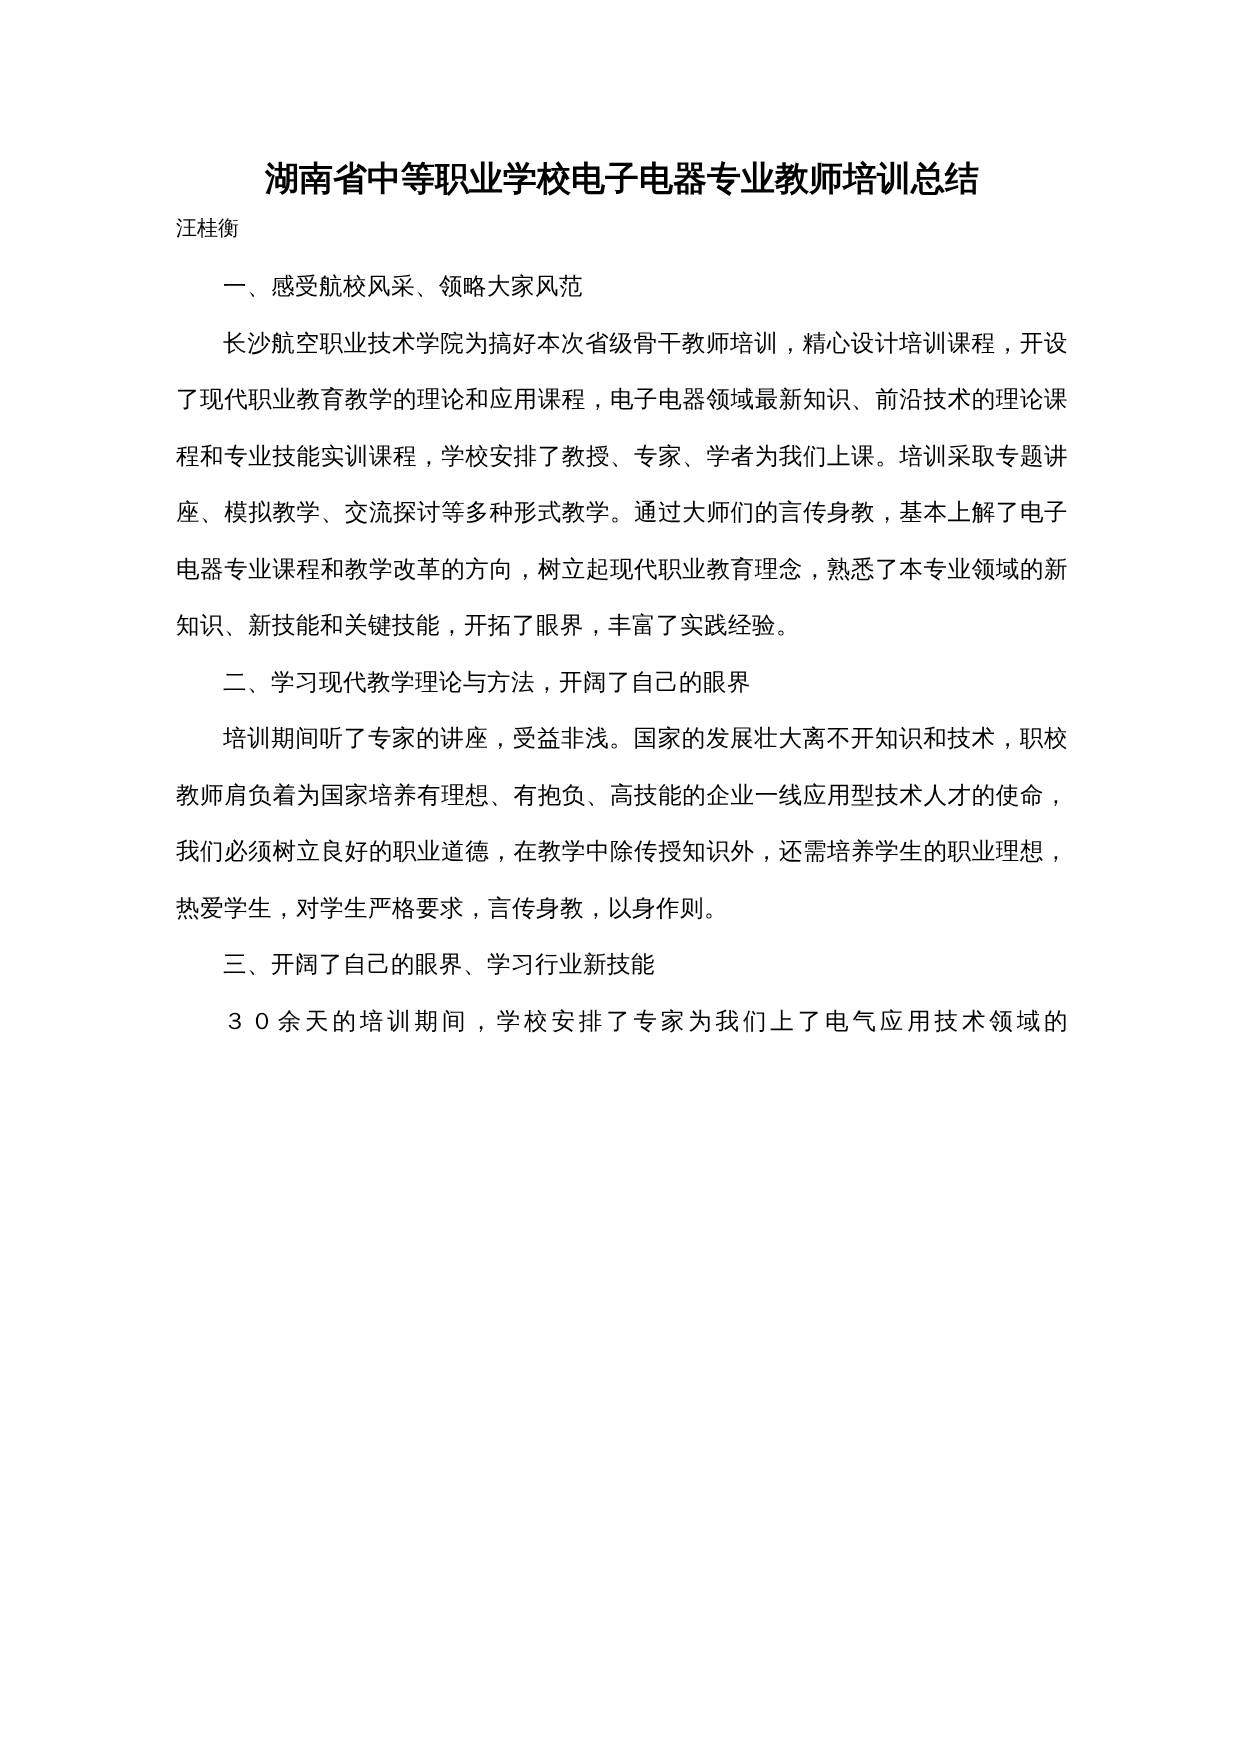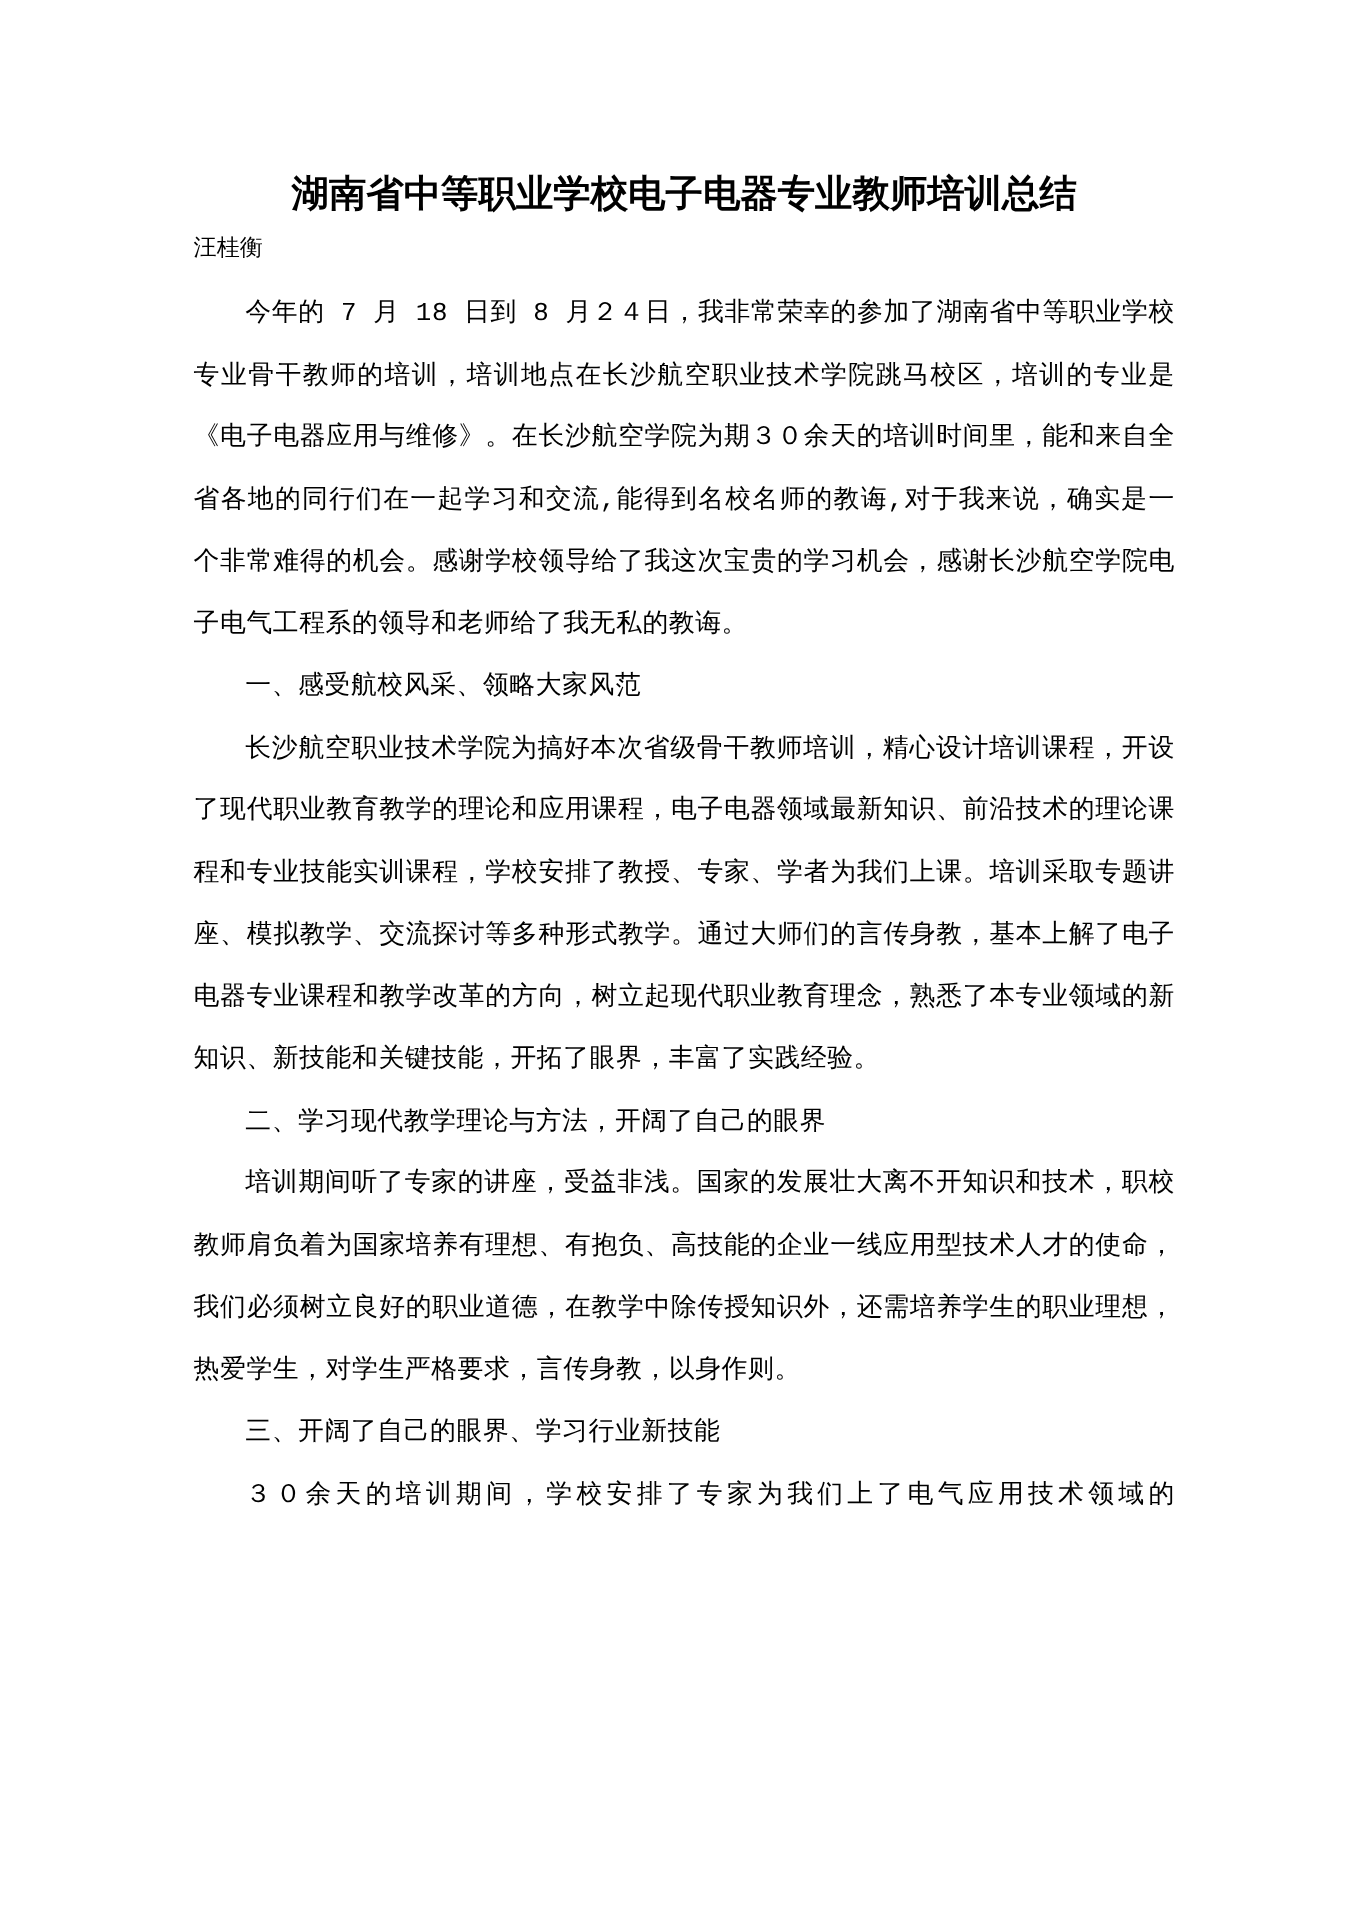--- a/index.html
+++ b/index.html
@@ -6,21 +6,21 @@
     margin: 0;
     padding: 0;
     background: #ffffff;
   }
   .page {
     position: relative;
     width: 1075px;
     height: 1754px;
     background: #ffffff;
     color: #000000;
-    font-family: Liberation Mono, monospace;
+    font-family: Liberation Serif, serif;
     overflow: hidden;
   }
   .content {
     position: absolute;
     left: 176px;
     top: 150px;
     width: 892px;
   }
   .doc-title {
     font-size: 34px;
@@ -57,21 +57,20 @@
 <body>
 
 <div class="page">
   <div class="content">
 
     <div class="doc-title">湖南省中等职业学校电子电器专业教师培训总结</div>
 
     <div class="doc-author">汪桂衡</div>
 
     <div class="body-text">
-      <p class="body">今年的 7 月 18 日到 8 月２４日，我非常荣幸的参加了湖南省中等职业学校专业骨干教师的培训，培训地点在长沙航空职业技术学院跳马校区，培训的专业是《电子电器应用与维修》。在长沙航空学院为期３０余天的培训时间里，能和来自全省各地的同行们在一起学习和交流,能得到名校名师的教诲,对于我来说，确实是一个非常难得的机会。感谢学校领导给了我这次宝贵的学习机会，感谢长沙航空学院电子电气工程系的领导和老师给了我无私的教诲。</p>
       <p class="heading">一、感受航校风采、领略大家风范</p>
       <p class="body">长沙航空职业技术学院为搞好本次省级骨干教师培训，精心设计培训课程，开设了现代职业教育教学的理论和应用课程，电子电器领域最新知识、前沿技术的理论课程和专业技能实训课程，学校安排了教授、专家、学者为我们上课。培训采取专题讲座、模拟教学、交流探讨等多种形式教学。通过大师们的言传身教，基本上解了电子电器专业课程和教学改革的方向，树立起现代职业教育理念，熟悉了本专业领域的新知识、新技能和关键技能，开拓了眼界，丰富了实践经验。</p>
       <p class="heading">二、学习现代教学理论与方法，开阔了自己的眼界</p>
       <p class="body">培训期间听了专家的讲座，受益非浅。国家的发展壮大离不开知识和技术，职校教师肩负着为国家培养有理想、有抱负、高技能的企业一线应用型技术人才的使命，我们必须树立良好的职业道德，在教学中除传授知识外，还需培养学生的职业理想，热爱学生，对学生严格要求，言传身教，以身作则。</p>
       <p class="heading">三、开阔了自己的眼界、学习行业新技能</p>
       <p class="body fill">３０余天的培训期间，学校安排了专家为我们上了电气应用技术领域的</p>
     </div>
 
   </div>
 </div>

